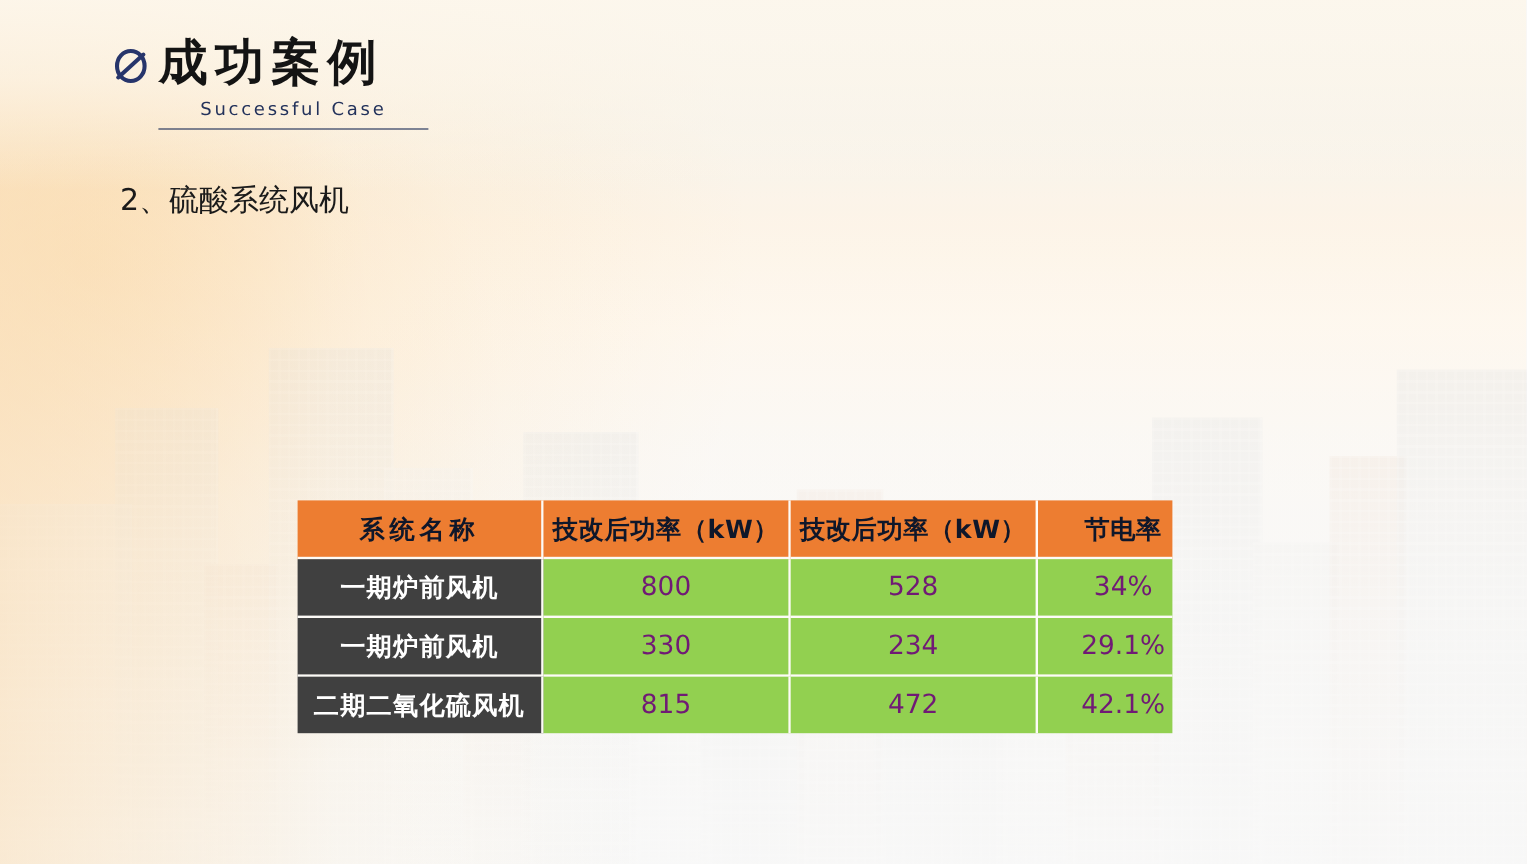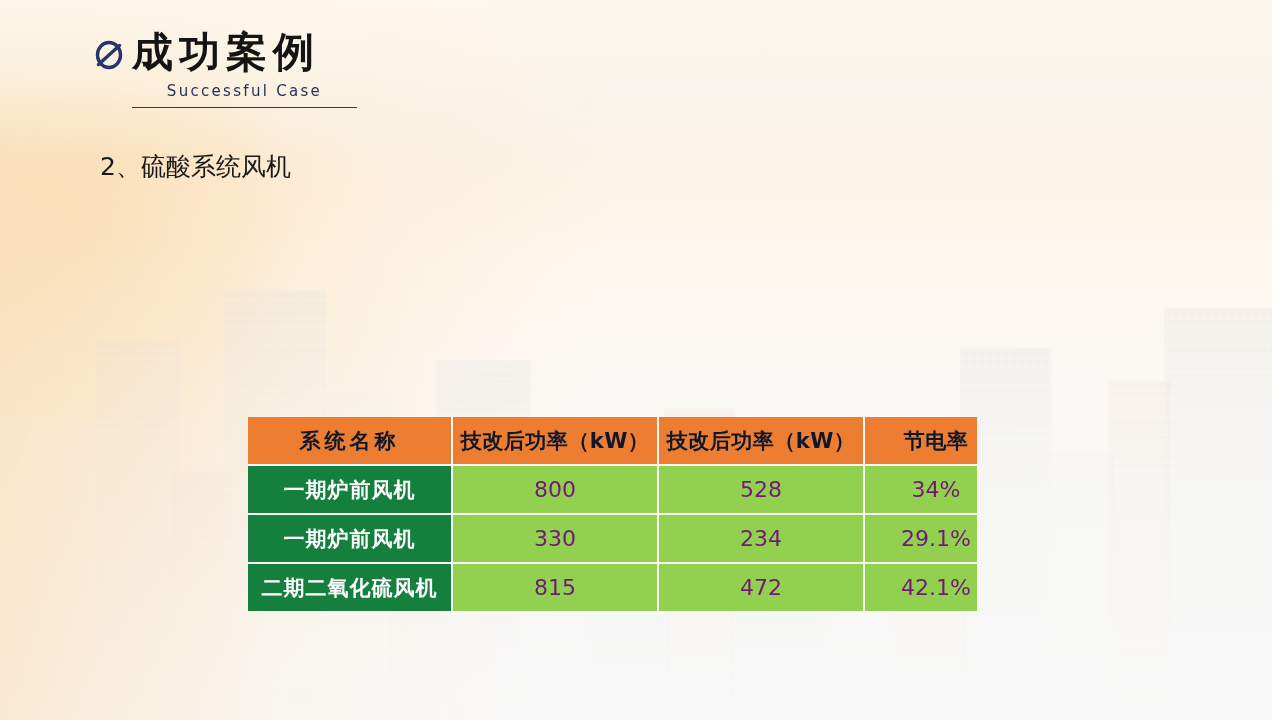--- a/index.html
+++ b/index.html
@@ -176,21 +176,21 @@
     background: #ED7D31;
     color: #0f172a;
     font-weight: bold;
     font-size: 21px;
     letter-spacing: .5px;
     white-space: nowrap;
   }
   .data-table thead th.h-name { letter-spacing: 4px; }
 
   .data-table td.name-cell {
-    background: #15803d;
+    background: #404040;
     color: #ffffff;
     font-weight: bold;
     font-size: 21px;
     letter-spacing: 1px;
     white-space: nowrap;
   }
   .data-table td.val-cell {
     background: #92D050;
     color: #701a75;
     font-size: 22px;

